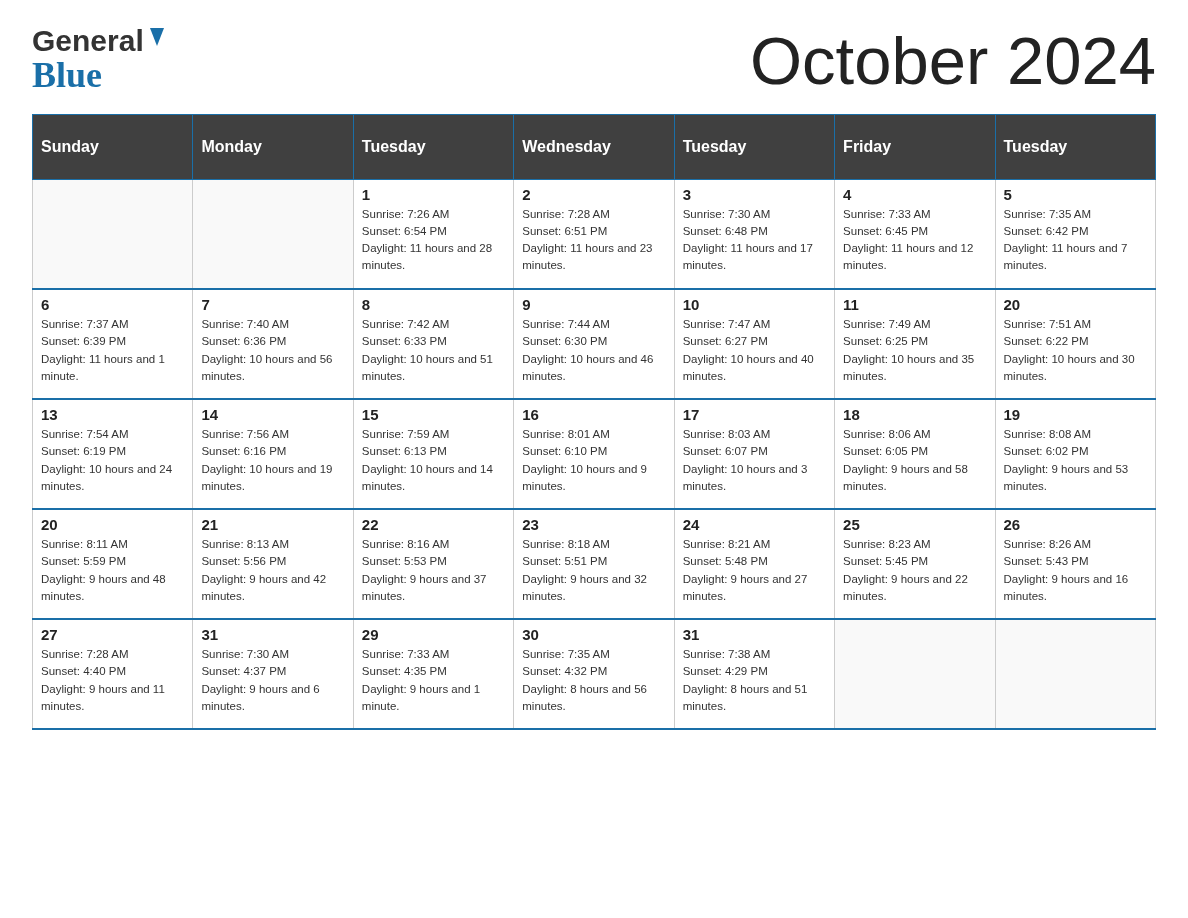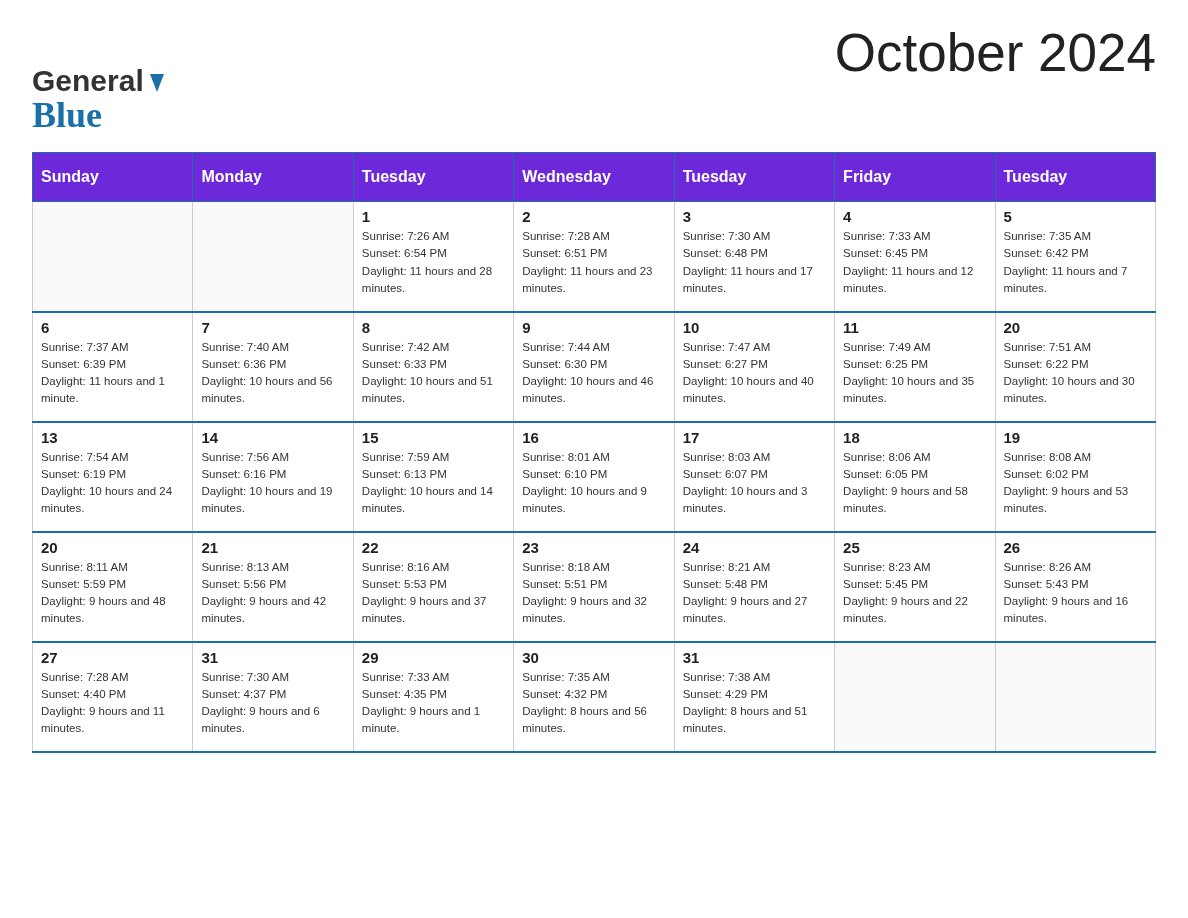--- a/index.html
+++ b/index.html
@@ -13,38 +13,38 @@
     .header {
       display: flex;
       justify-content: space-between;
       align-items: flex-start;
       margin-bottom: 16px;
     }
     .title-section {
       text-align: right;
     }
     .month-title {
-      font-size: 53px;
+      font-size: 67px;
       font-weight: 300;
       color: #222;
       line-height: 1.1;
     }
     .location {
       font-size: 22px;
       color: #444;
       margin-top: 4px;
     }
     table {
       width: 100%;
       border-collapse: collapse;
     }
     thead tr th {
-      background: #6d28d9;
+      background: #404040;
       color: #fff;
-      padding: 15px 8px;
+      padding: 23px 8px;
       font-size: 16px;
       font-weight: bold;
       text-align: left;
       border: 1px solid #1a6fa8;
     }
     tbody tr td {
       border: 1px solid #ccc;
       vertical-align: top;
       padding: 6px 8px;
       width: 14.28%;
@@ -69,22 +69,21 @@
     .empty-cell {
       background: #f9f9f9;
     }
     .logo-img {
       display: flex;
       flex-direction: column;
       align-items: flex-start;
     }
     .logo-row1 {
       display: flex;
-      align-items: flex-end;
-      margin-top: 40px;
+      align-items: center;
     }
     .logo-g {
       font-size: 30px;
       font-weight: 900;
       color: #333;
     }
     .logo-tri {
       display: inline-block;
       position: relative;
       top: -4px;

